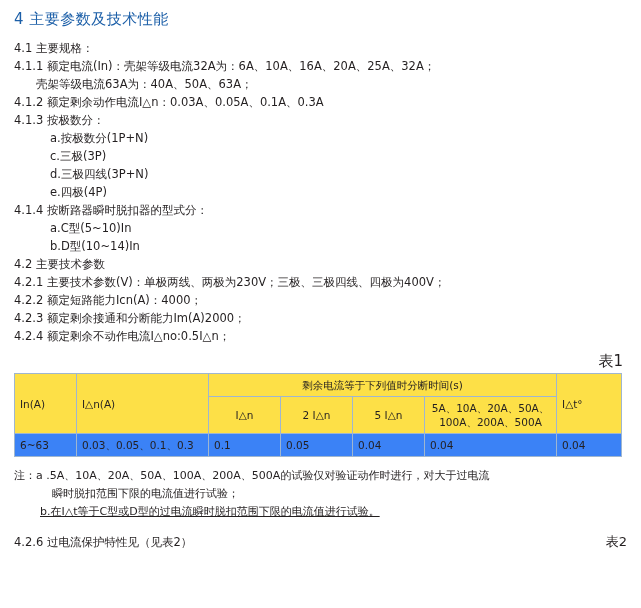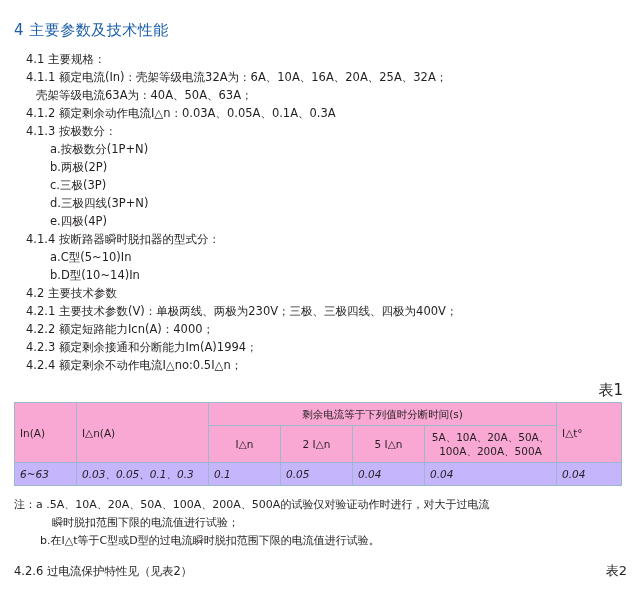--- a/index.html
+++ b/index.html
@@ -6,37 +6,37 @@
   html, body {
     margin: 0; padding: 0;
     width: 641px; height: 608px;
     background: #ffffff;
     font-family: "DejaVu Sans", "Liberation Sans", sans-serif;
     color: #231f20;
   }
   .page {
     position: relative;
     width: 641px; height: 608px;
-    padding: 17px 14px 0 14px;
+    padding: 6px 14px 0 14px;
     overflow: hidden;
   }
   h1.doc-title {
     font-size: 15px;
     font-weight: normal;
     color: #1c5fa8;
     margin: 4px 0 10px 0;
     letter-spacing: 0.5px;
   }
   .line {
     font-size: 11.5px;
     line-height: 18px;
     color: #231f20;
     white-space: pre-wrap;
   }
-  .indent-0 { margin-left: 12px; }
+  .indent-0 { margin-left: 0px; }
   .indent-1 { margin-left: 22px; }
   .indent-2 { margin-left: 36px; }
   .table-caption {
     font-size: 15px;
     text-align: right;
     margin: 7px 0 2px 0;
     padding-right: 4px;
   }
   table.spec {
     border-collapse: collapse;
@@ -45,62 +45,61 @@
     table-layout: fixed;
   }
   table.spec th, table.spec td {
     border: 1px solid #9fb6cf;
     padding: 4px 5px;
     text-align: left;
     vertical-align: middle;
     line-height: 14px;
   }
   table.spec thead th {
-    background: #f9a8d4;
+    background: #fde047;
     font-weight: normal;
   }
   table.spec thead th.center { text-align: center; }
-  table.spec tbody td { background: #c4b5fd; font-style: italic; }
+  table.spec tbody td { background: #3b82f6; }
   .note {
     font-size: 11px;
     line-height: 18px;
     margin-top: 10px;
   }
-  .note-indent { margin-left: 26px; }
+  .note-indent { margin-left: 26px; text-decoration: underline; }
   .note-indent2 { margin-left: 38px; }
   .tail { margin-top: 12px; }
   .tail-row { display: flex; align-items: center; }
   .tail-row .grow { flex: 1; }
   .caption-inline { font-size: 13px; }
 </style>
 </head>
 <body>
 
 <div class="page">
 
   <h1 class="doc-title">4 主要参数及技术性能</h1>
 
   <div>
     <div class="line indent-0">4.1 主要规格：</div>
     <div class="line indent-0">4.1.1 额定电流(In)：壳架等级电流32A为：6A、10A、16A、20A、25A、32A；</div>
     <div class="line indent-1">壳架等级电流63A为：40A、50A、63A；</div>
     <div class="line indent-0">4.1.2 额定剩余动作电流I△n：0.03A、0.05A、0.1A、0.3A</div>
     <div class="line indent-0">4.1.3 按极数分：</div>
     <div class="line indent-2">a.按极数分(1P+N)</div>
-    <div class="line indent-2">b.两极(2P)</div>
     <div class="line indent-2">c.三极(3P)</div>
     <div class="line indent-2">d.三极四线(3P+N)</div>
     <div class="line indent-2">e.四极(4P)</div>
     <div class="line indent-0">4.1.4 按断路器瞬时脱扣器的型式分：</div>
     <div class="line indent-2">a.C型(5~10)In</div>
     <div class="line indent-2">b.D型(10~14)In</div>
     <div class="line indent-0">4.2 主要技术参数</div>
     <div class="line indent-0">4.2.1 主要技术参数(V)：单极两线、两极为230V；三极、三极四线、四极为400V；</div>
     <div class="line indent-0">4.2.2 额定短路能力Icn(A)：4000；</div>
-    <div class="line indent-0">4.2.3 额定剩余接通和分断能力Im(A)1994；</div>
+    <div class="line indent-0">4.2.3 额定剩余接通和分断能力Im(A)2000；</div>
     <div class="line indent-0">4.2.4 额定剩余不动作电流I△no:0.5I△n；</div>
   </div>
 
   <div class="table-caption">表1</div>
 
   <table class="spec">
     <colgroup>
       <col style="width:62px">
       <col style="width:132px">
       <col style="width:72px">

